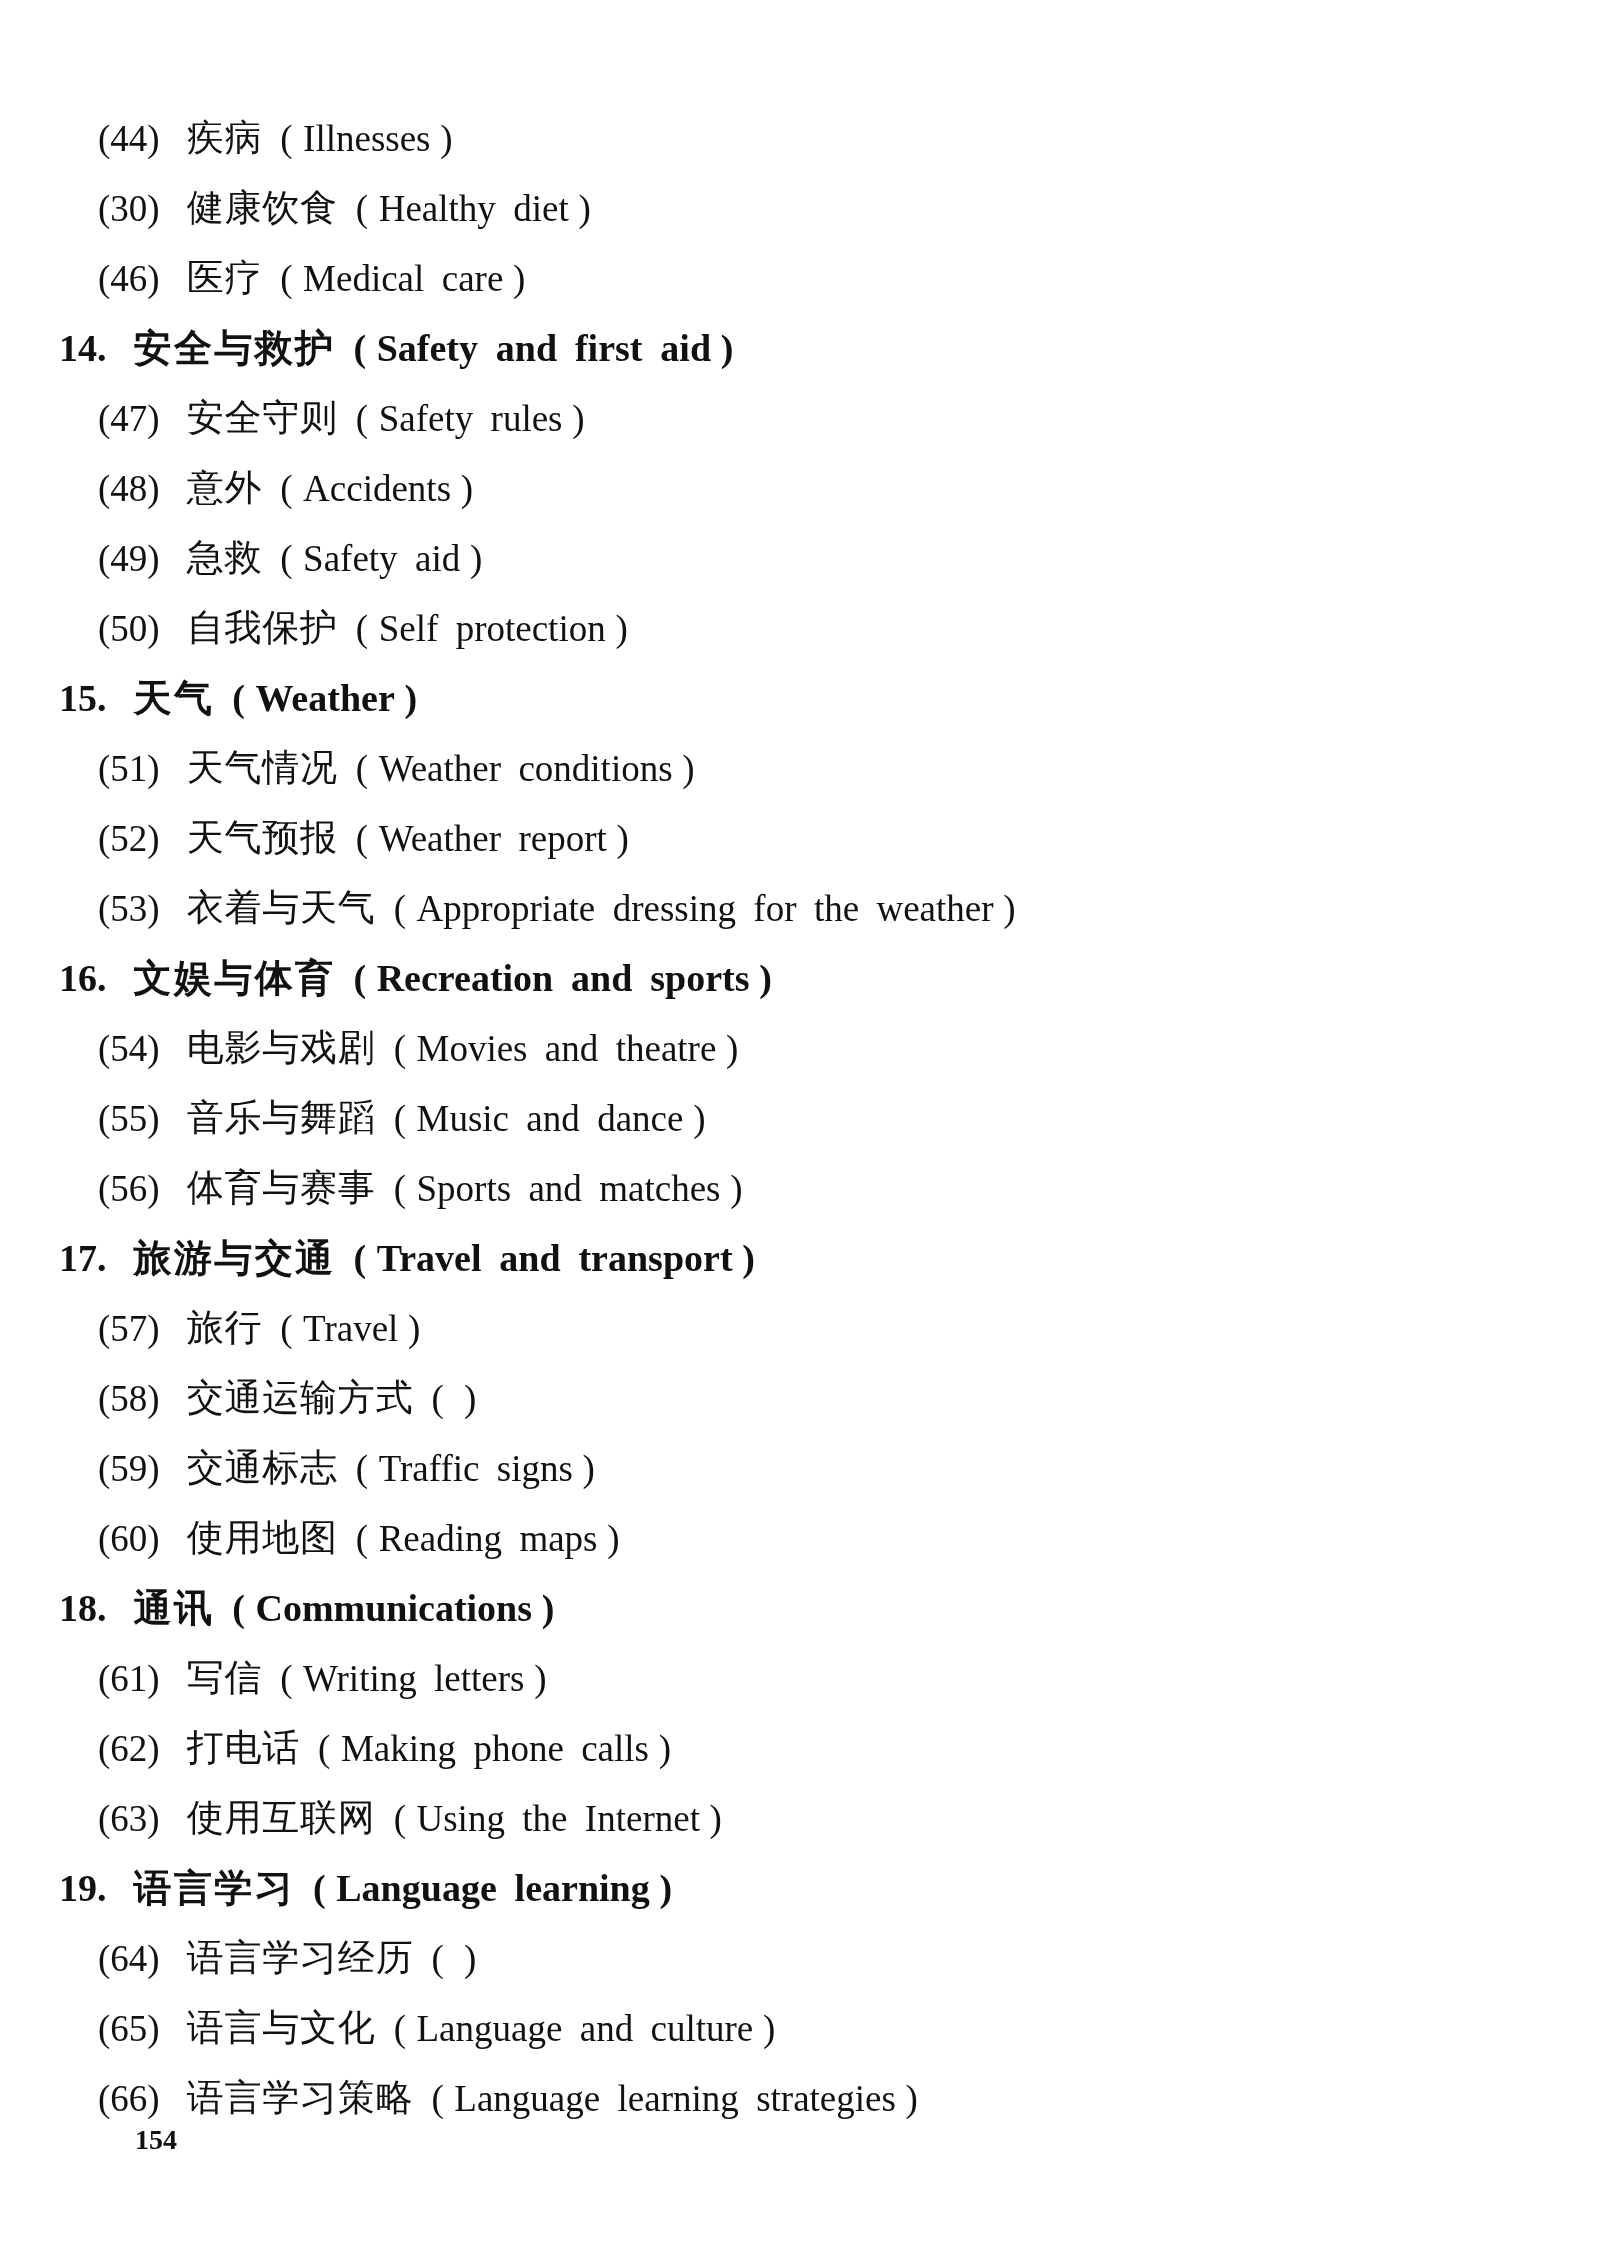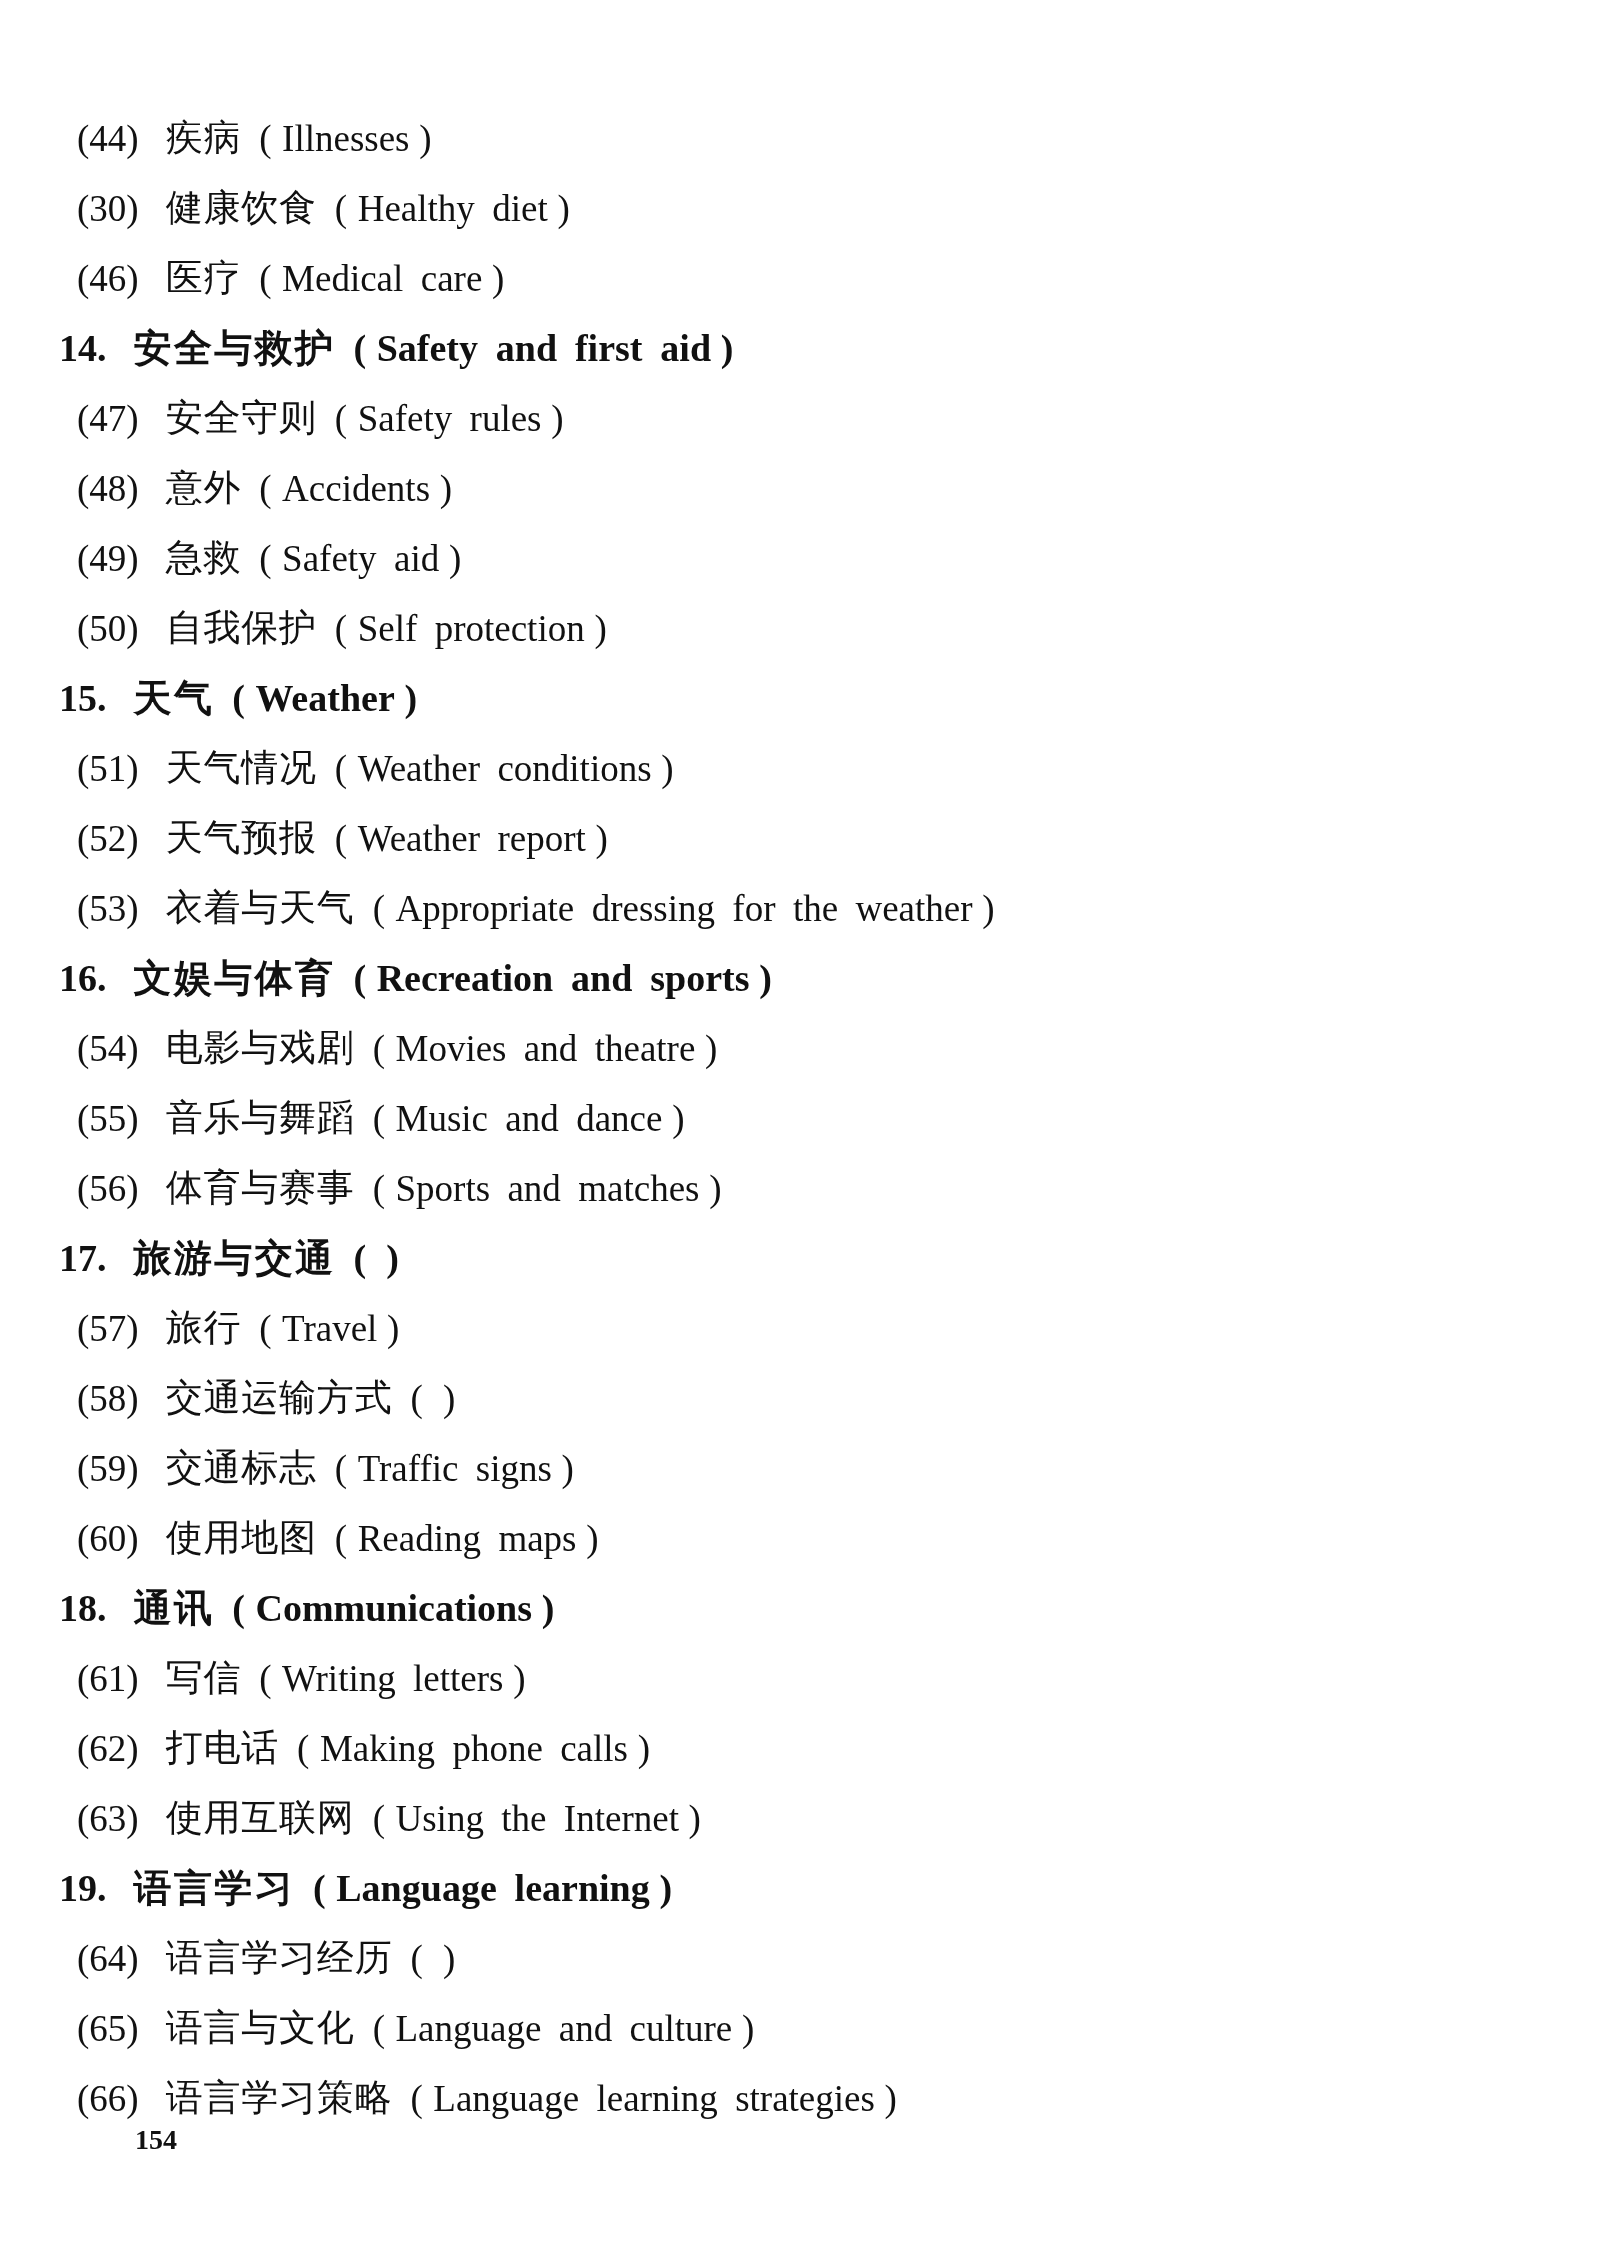--- a/index.html
+++ b/index.html
@@ -23,21 +23,21 @@
   .topic-list {
     padding-top: 103px;
   }
   .line {
     height: 70px;
     display: flex;
     align-items: center;
     white-space: nowrap;
   }
   .line.sub {
-    padding-left: 77px;
+    padding-left: 98px;
     font-size: 37px;
     font-weight: 400;
     align-items: center;
   }
   .line.section {
     padding-left: 59px;
     font-size: 38px;
     font-weight: 700;
   }
   
@@ -185,20 +185,21 @@
     <span class="num">(56)</span>
     <span class="zh">体育与赛事</span>
     <span class="op">(</span>
     <span class="en">Sports and matches</span>
     <span class="cp">)</span>
   </div>
       <div class="line section">
     <span class="num">17.</span>
     <span class="zh">旅游与交通</span>
     <span class="op">(</span>
+    <span class="en">Travel and transport</span>
     <span class="cp">)</span>
   </div>
       <div class="line sub">
     <span class="num">(57)</span>
     <span class="zh">旅行</span>
     <span class="op">(</span>
     <span class="en">Travel</span>
     <span class="cp">)</span>
   </div>
       <div class="line sub">

